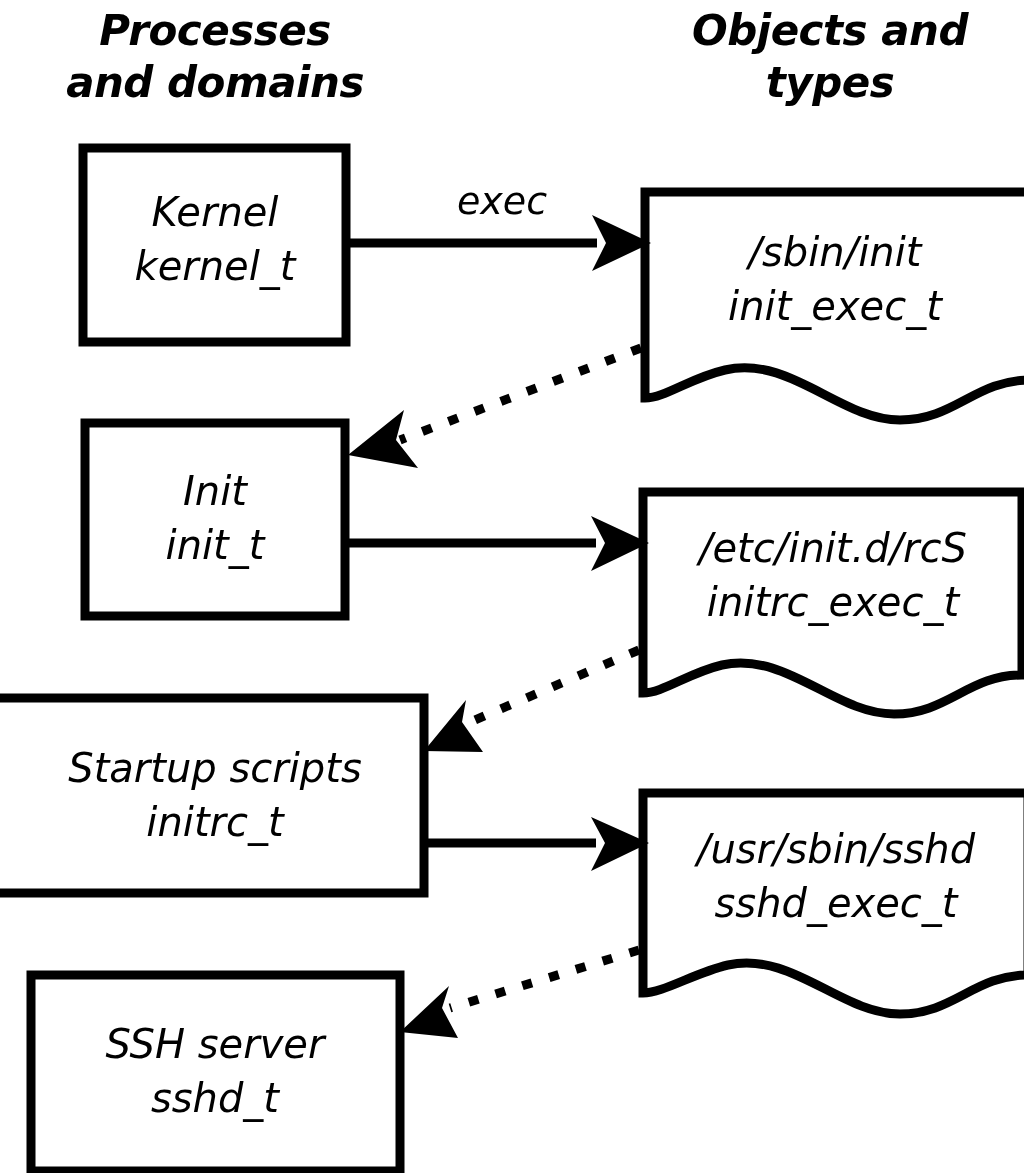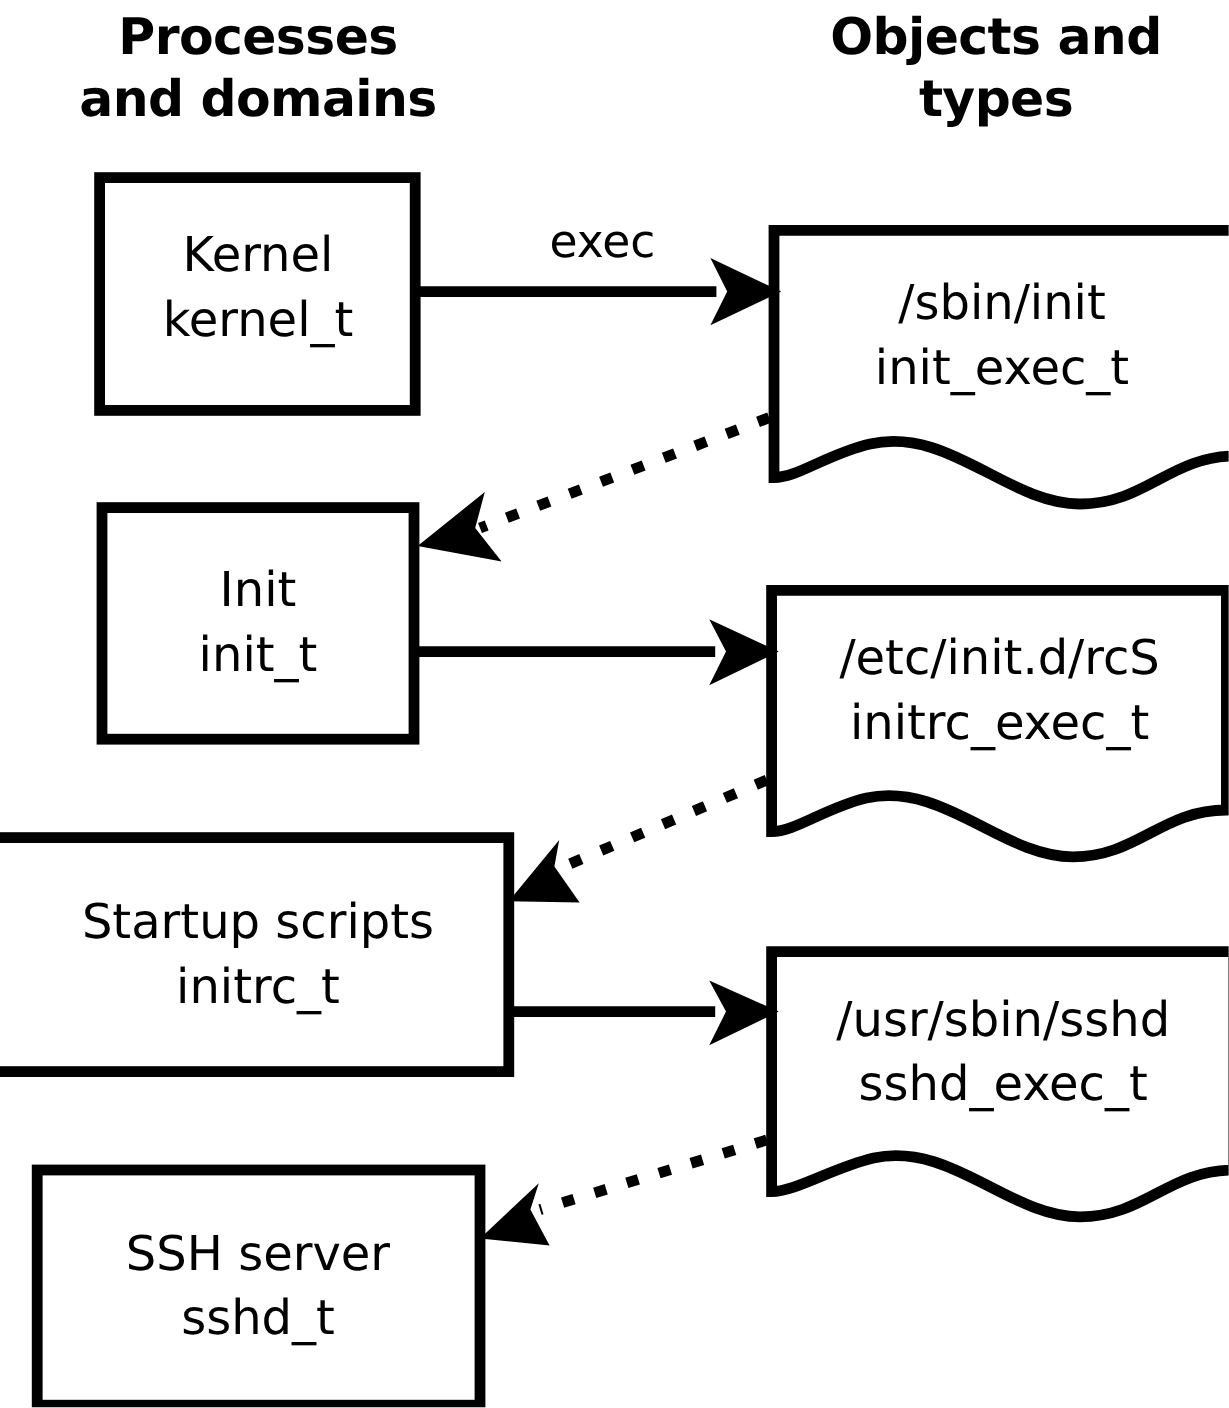--- a/index.html
+++ b/index.html
@@ -11,20 +11,21 @@
     width: 1024px;
     height: 1173px;
     font-family: "DejaVu Sans", sans-serif;
     overflow: hidden;
   }
   #diagram-root {
     position: relative;
     width: 1024px;
     height: 946px;
     background: #ffffff;
+    font-style: italic;
   }
   svg#diagram-svg {
     position: absolute;
     top: 0;
     left: 0;
     width: 1024px;
     height: 1173px;
     display: block;
   }
   .col-header {

